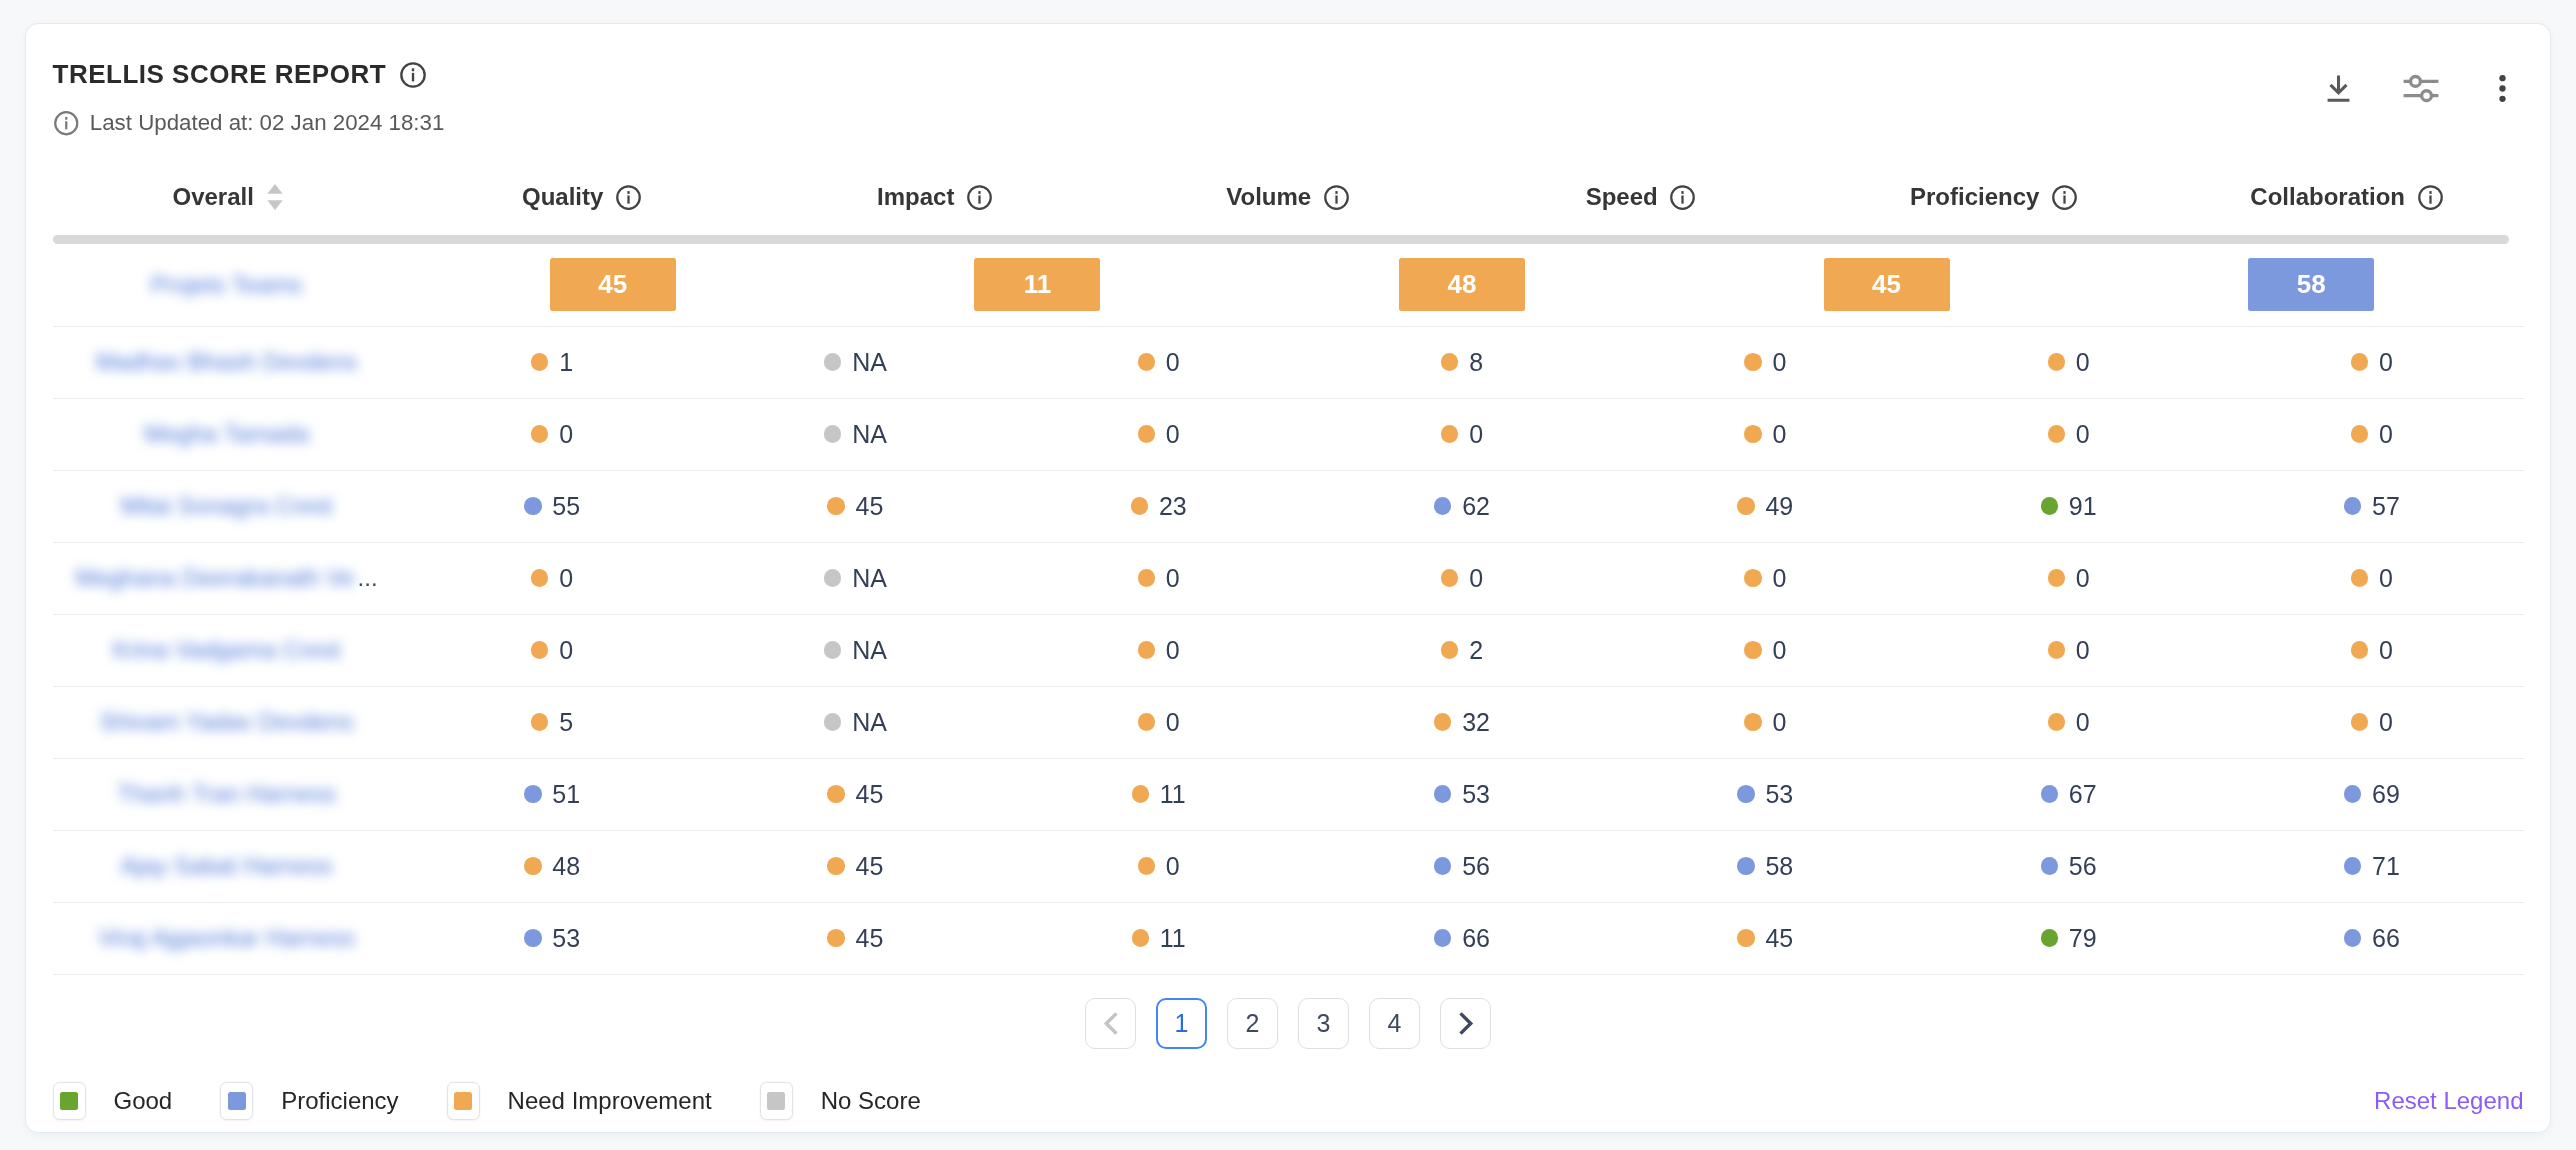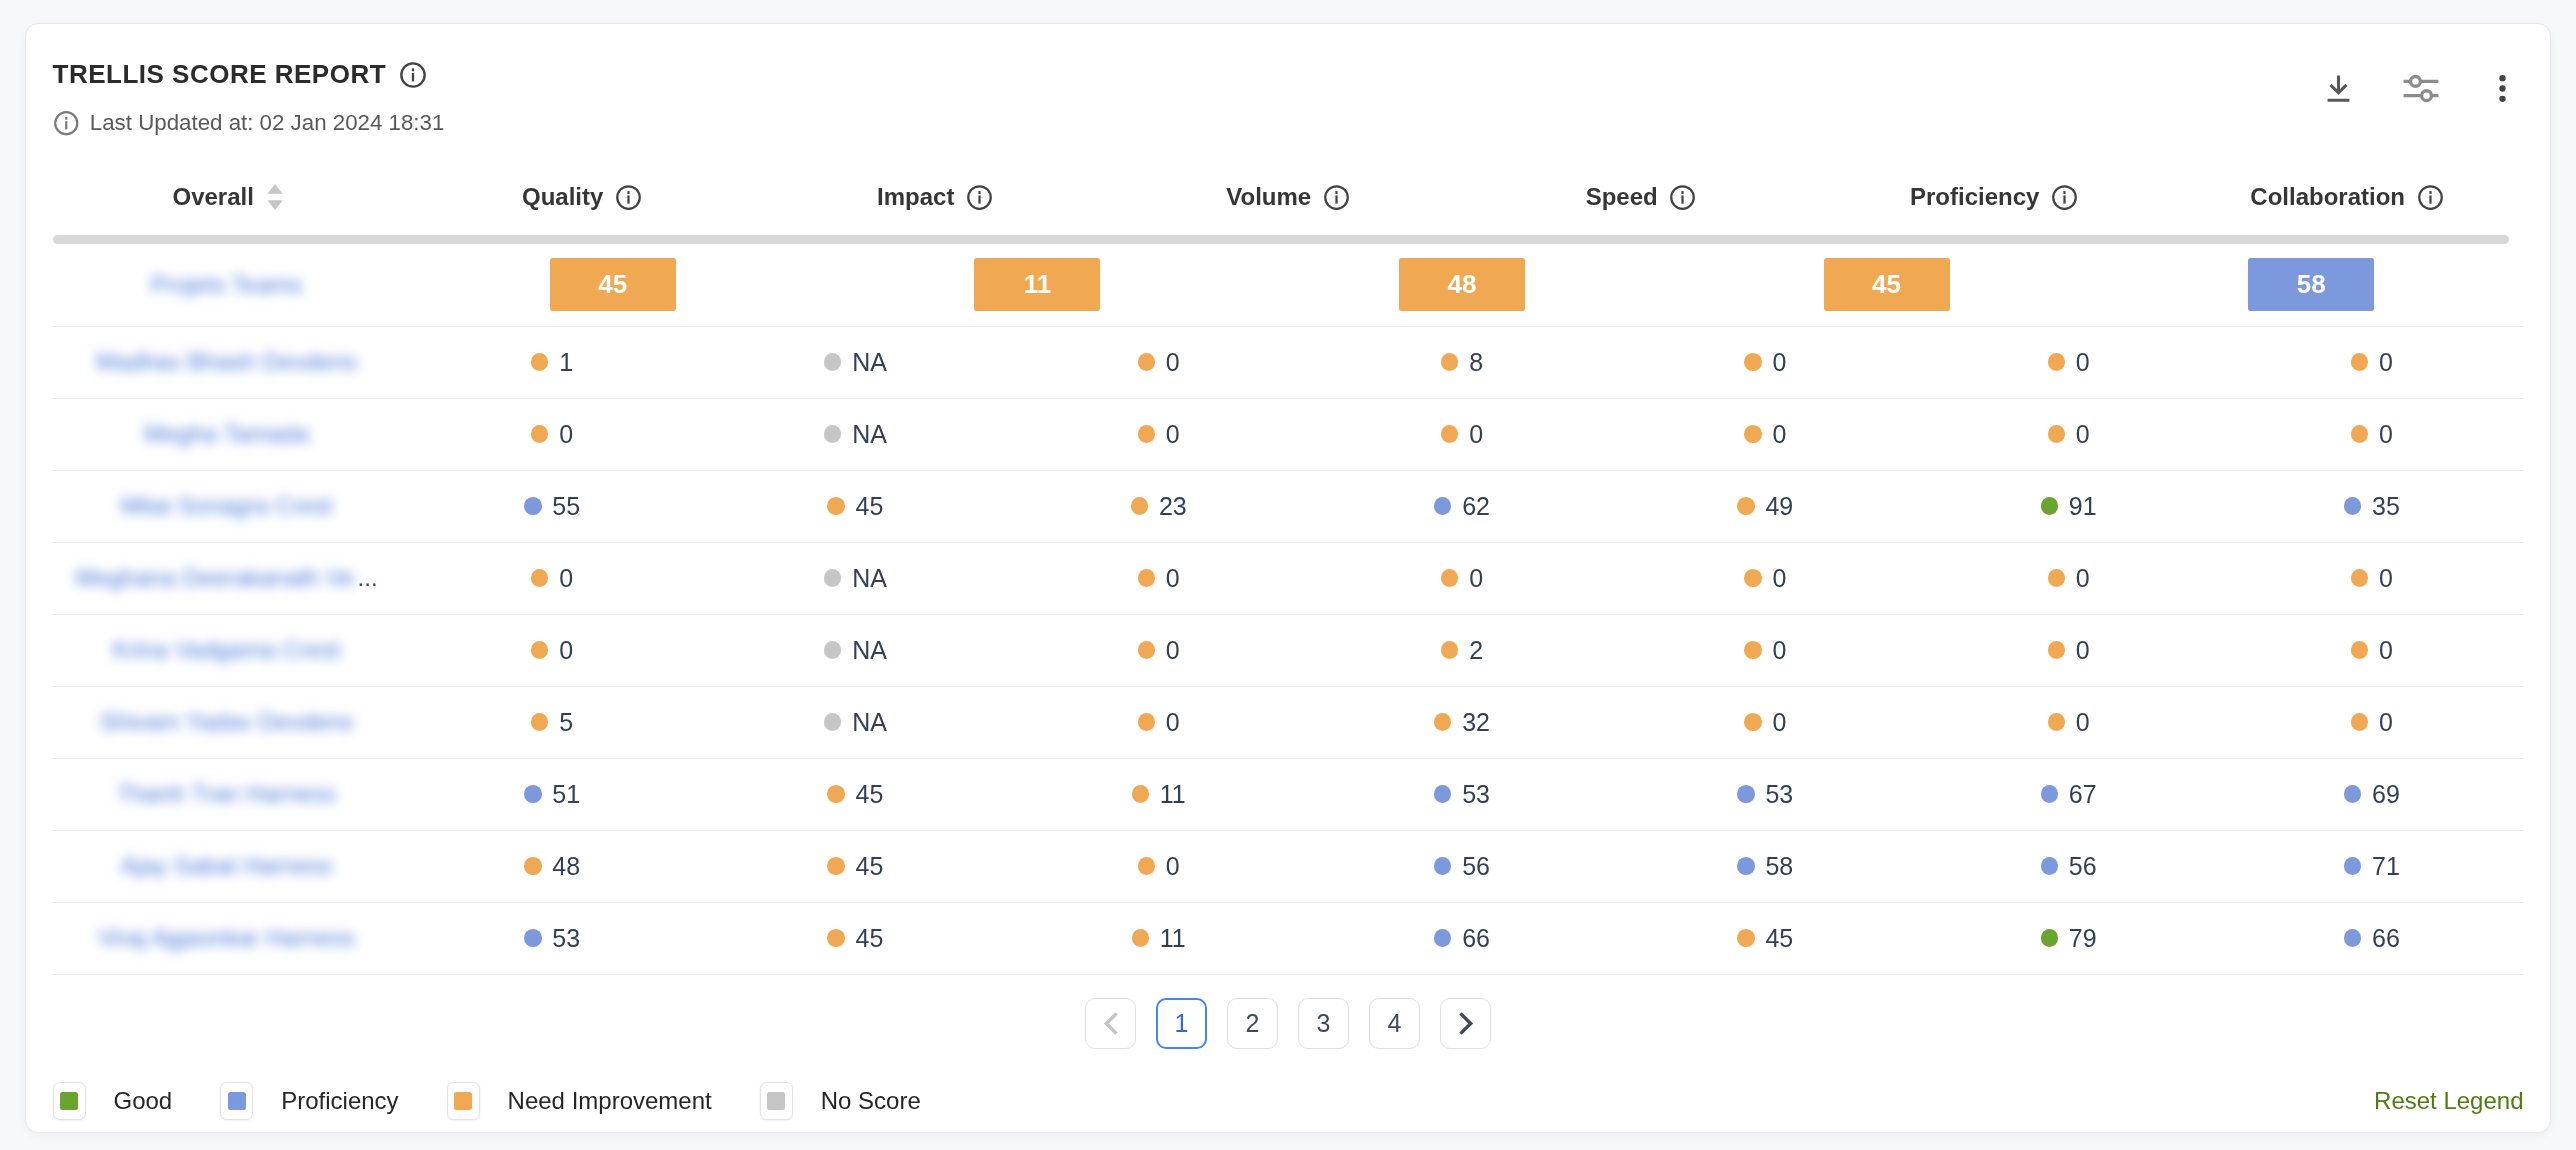--- a/index.html
+++ b/index.html
@@ -79,21 +79,21 @@
   
   .footer { display:flex; justify-content:space-between; align-items:center; margin-top:33px; }
   .legend { display:flex; gap:48px; }
   .legend-item { display:flex; align-items:center; gap:28px; font-size:24px; color:#262626; cursor:pointer; }
   .legend-box {
     width:33px; height:38px; border:1.7px solid #e2e2e2; border-radius:6.6px;
     background:#fff; display:flex; align-items:center; justify-content:center;
     box-shadow: 0 0.8px 2.5px rgba(0,0,0,0.06);
   }
   .legend-swatch { width:18px; height:18px; border-radius:2.5px; }
-  .reset { color:#4d7c0f; font-size:24px; cursor:pointer;text-align:right; }
+  .reset { color:#8b5cf6; font-size:24px; cursor:pointer;text-align:right; }
 </style>
 </head>
 <body>
 
 <div class="card">
 
   <div class="card-header">
     <div>
       <div class="title-row">
         <h1 class="title">TRELLIS SCORE REPORT</h1>
@@ -375,21 +375,21 @@
         </div>
         <div class="c-metric">
           <span class="metric-val">
             <span class="dot" style="background:#69A42F"></span>
             <span class="val">91</span>
           </span>
         </div>
         <div class="c-metric">
           <span class="metric-val">
             <span class="dot" style="background:#7D99DE"></span>
-            <span class="val">35</span>
+            <span class="val">57</span>
           </span>
         </div>
       </div>
       <div class="trow">
         <div class="c-name cell-name">
           <span class="name-text">Meghana Deerakanath Ve</span>
           <span class="ellipsis">...</span>
         </div>
         <div class="c-metric">
           <span class="metric-val">

